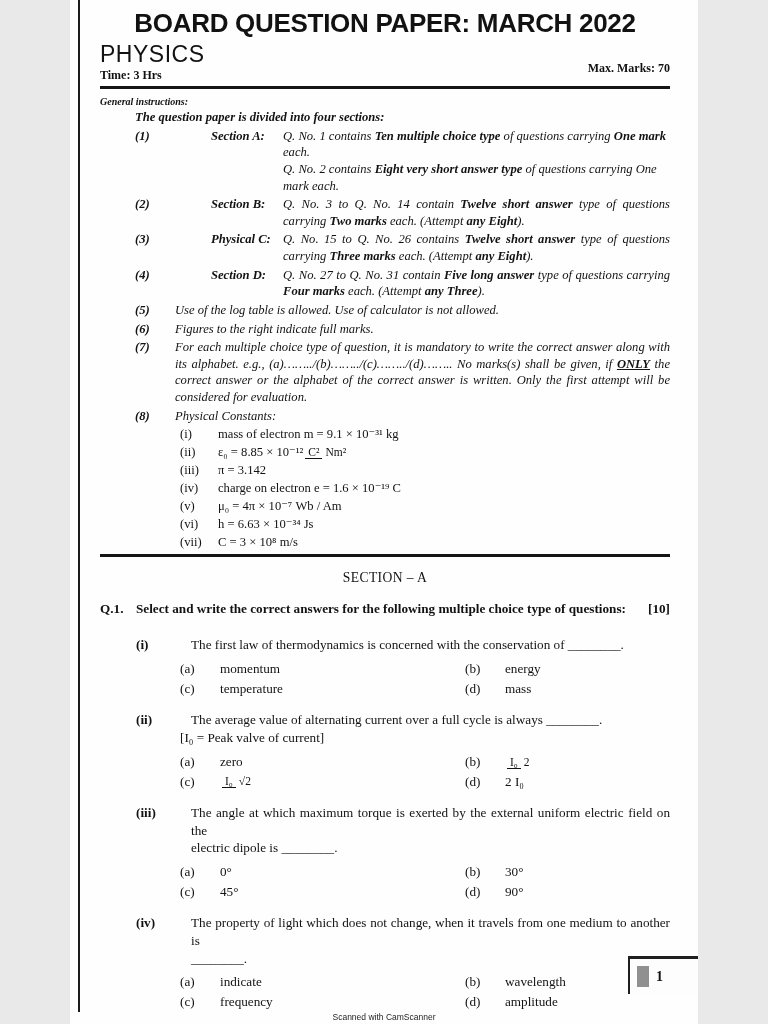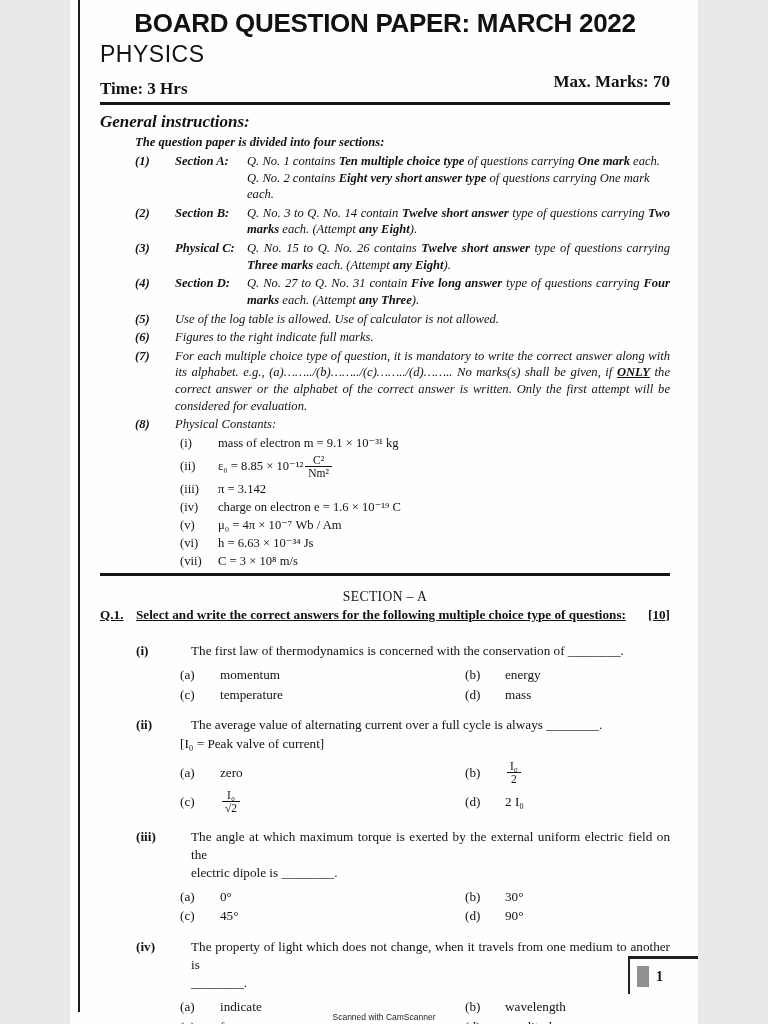--- a/index.html
+++ b/index.html
@@ -10,49 +10,49 @@
     font-family:"Liberation Serif","DejaVu Serif",serif;
   }
   .scan-edge { position:absolute; left:8px; top:0; height:1012px; width:2px; background:#1b1b1b; }
   .content { padding:8px 28px 0 30px; }
 
   
   .title { text-align:center; font-family:"Liberation Sans","DejaVu Sans",sans-serif;
            font-weight:bold; font-size:26px; letter-spacing:-0.3px; }
   .subtitle { text-align:left; font-family:"Liberation Sans","DejaVu Sans",sans-serif;
            font-weight:normal; font-size:23px; margin-top:2px; letter-spacing:0.5px; }
-  .meta-row { display:flex; justify-content:space-between; font-weight:bold; font-size:17px; margin-top:11px; }
+  .meta-row { display:flex; justify-content:space-between; font-weight:bold; font-size:12px; margin-top:0; }
   .meta-row .marks { position:relative; top:-7px; }
   .rule { height:3px; background:#151515; margin-top:3px; }
 
   
   .instructions { font-style:italic; font-size:12.6px; line-height:1.32; margin-top:6px; }
-  .gi-heading { font-weight:bold; font-size:17px; }
+  .gi-heading { font-weight:bold; font-size:10px; }
   .gi-intro { margin-left:35px; font-weight:bold; margin-top:1px; }
   .inst-item { display:flex; margin-left:35px; margin-top:2px; }
   .inst-num { width:40px; flex:none; font-weight:bold; }
-  .inst-sec { width:72px; flex:none; font-weight:bold; }
+  .inst-sec { width:72px; flex:none; font-weight:bold;margin-left:36px; }
   .inst-body { flex:1; text-align:justify; }
   .inst-body.noj { text-align:left; }
   .b { font-weight:bold; }
   .u { text-decoration:underline; }
 
   .constants { font-style:normal; margin-left:80px; margin-top:2px; }
   .const-row { display:flex; align-items:center; margin-bottom:1px; min-height:17px; }
   .const-num { width:38px; flex:none; }
   .const-val { flex:1; display:flex; align-items:center; flex-wrap:wrap; }
 
-  .frac { display:inline-flex; flex-direction:column; text-align:center;
+  .frac { display:inline-flex; text-align:left;
           vertical-align:middle; line-height:1.05; font-size:11.5px; margin:1px 2px; }
   .fnum { border-bottom:1px solid #121212; padding:0 3px; }
   .fden { padding:0 3px; }
 
   
   .section-title { text-align:center; font-weight:normal; font-size:13.6px; margin-top:13px; letter-spacing:0.4px; }
-  .q1-row { display:flex; margin-top:2px; font-weight:bold; font-size:13.2px;text-decoration:underline; }
+  .q1-row { display:flex; margin-top:15px; font-weight:bold; font-size:13.2px; }
   .q1-num { width:36px; flex:none; }
   .q1-text { flex:1; }
   .q1-marks { flex:none; margin-left:10px; }
 
   .subq { display:flex; margin-left:36px; font-size:13.2px; line-height:1.35; }
   .mt-a { margin-top:19px; } .mt-b { margin-top:13px; }
   .sq-num { width:44px; flex:none; font-weight:bold; }
   .sq-body { flex:1; }
   .sq-line { text-align:left;margin-left:11px; }
   .sq-line.jl { text-align:justify; text-align-last:justify; }

